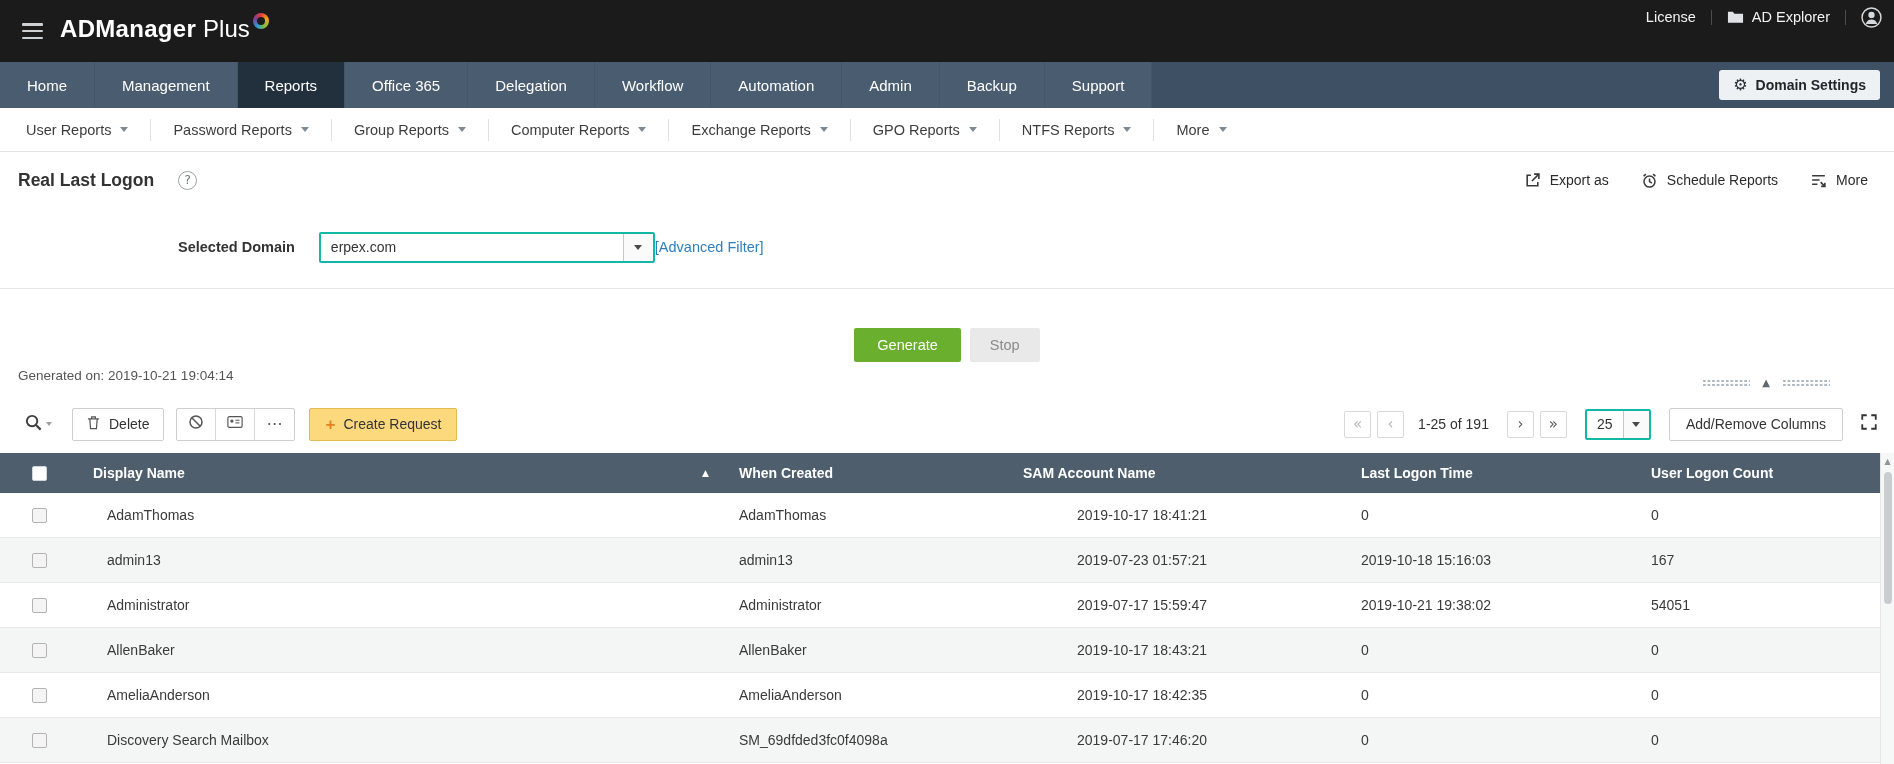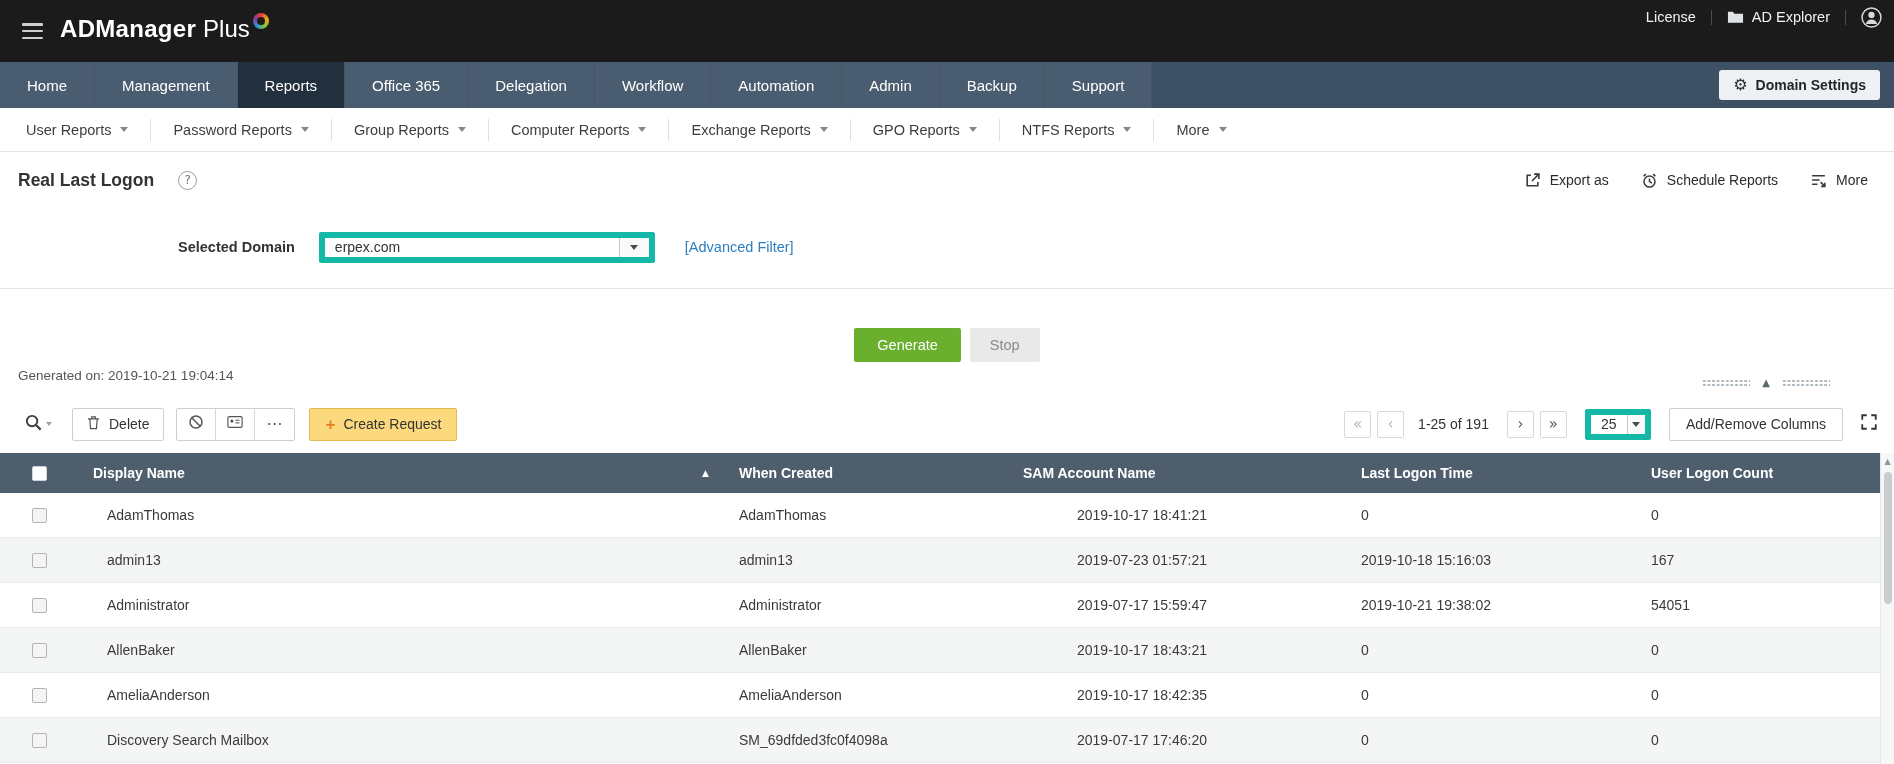--- a/index.html
+++ b/index.html
@@ -48,26 +48,26 @@
   .title-row{position:absolute;top:152px;left:0;right:0;height:56px;display:flex;align-items:center;padding:0 26px 0 18px}
   .page-title{font-size:17.5px;font-weight:bold;color:#333}
   .help-badge{width:19px;height:19px;border:1.5px solid #9aa0a4;border-radius:50%;color:#6f767b;font-size:12px;display:flex;align-items:center;justify-content:center;margin-left:24px;cursor:pointer}
   .title-actions{margin-left:auto;display:flex;align-items:center;gap:32px}
   .title-action{display:flex;align-items:flex-start;gap:9px;font-size:14px;color:#2b2b2b;cursor:pointer}
   .title-action svg{width:17px;height:17px;color:#3a3a3a;display:block}
 
   
   .form-row{position:absolute;top:230px;left:0;right:0;height:34px;display:flex;align-items:center;padding-left:178px}
   .form-label{font-size:14.5px;font-weight:bold;color:#333}
-  .select{width:336px;height:31px;border:6px solid #14b8a6;background:#fff;display:flex;align-items:center;cursor:pointer;border-radius:2px}
+  .select{width:336px;height:31px;border:2px solid #14b8a6;background:#fff;display:flex;align-items:center;cursor:pointer;border-radius:2px}
   .domain-select{margin-left:24px}
   .select-value{flex:1;font-size:14px;color:#333;padding:0 10px;white-space:nowrap}
   .select-arrow{width:30px;height:100%;border-left:1px solid #c6c6c6;background:#fafafa;display:flex;align-items:center;justify-content:center}
   .select-arrow .caret{border-top-color:#4a4a4a}
-  .advanced-filter{margin-left:30px;font-size:14.5px;color:#2e7fc0;cursor:pointer}
+  .advanced-filter{font-size:14.5px;color:#2e7fc0;cursor:pointer}
   .hr{position:absolute;top:288px;left:0;right:0;height:1px;background:#e5e5e5}
 
   
   .generate-row{position:absolute;top:328px;left:0;right:0;display:flex;justify-content:center;gap:9px}
   .btn-generate{background:#6aaf2d;color:#fff;font-size:14.5px;padding:0 23px;height:34px;display:flex;align-items:center;border-radius:2px;cursor:pointer;border:none}
   .btn-stop{background:#e9e9e9;color:#8a8a8a;font-size:14.5px;padding:0 20px;height:34px;display:flex;align-items:center;border-radius:2px;cursor:pointer;border:none}
   .generated-on{position:absolute;top:368px;left:18px;font-size:13.5px;color:#555}
   .panel-handle{position:absolute;top:378px;right:64px;display:flex;align-items:center;gap:12px;cursor:pointer}
   .dots{width:48px;height:8px;background-image:radial-gradient(#aeb9c1 1.1px,transparent 1.2px);background-size:4.6px 4px}
   .handle-arrow{font-size:10px;color:#5c6870;line-height:1}

